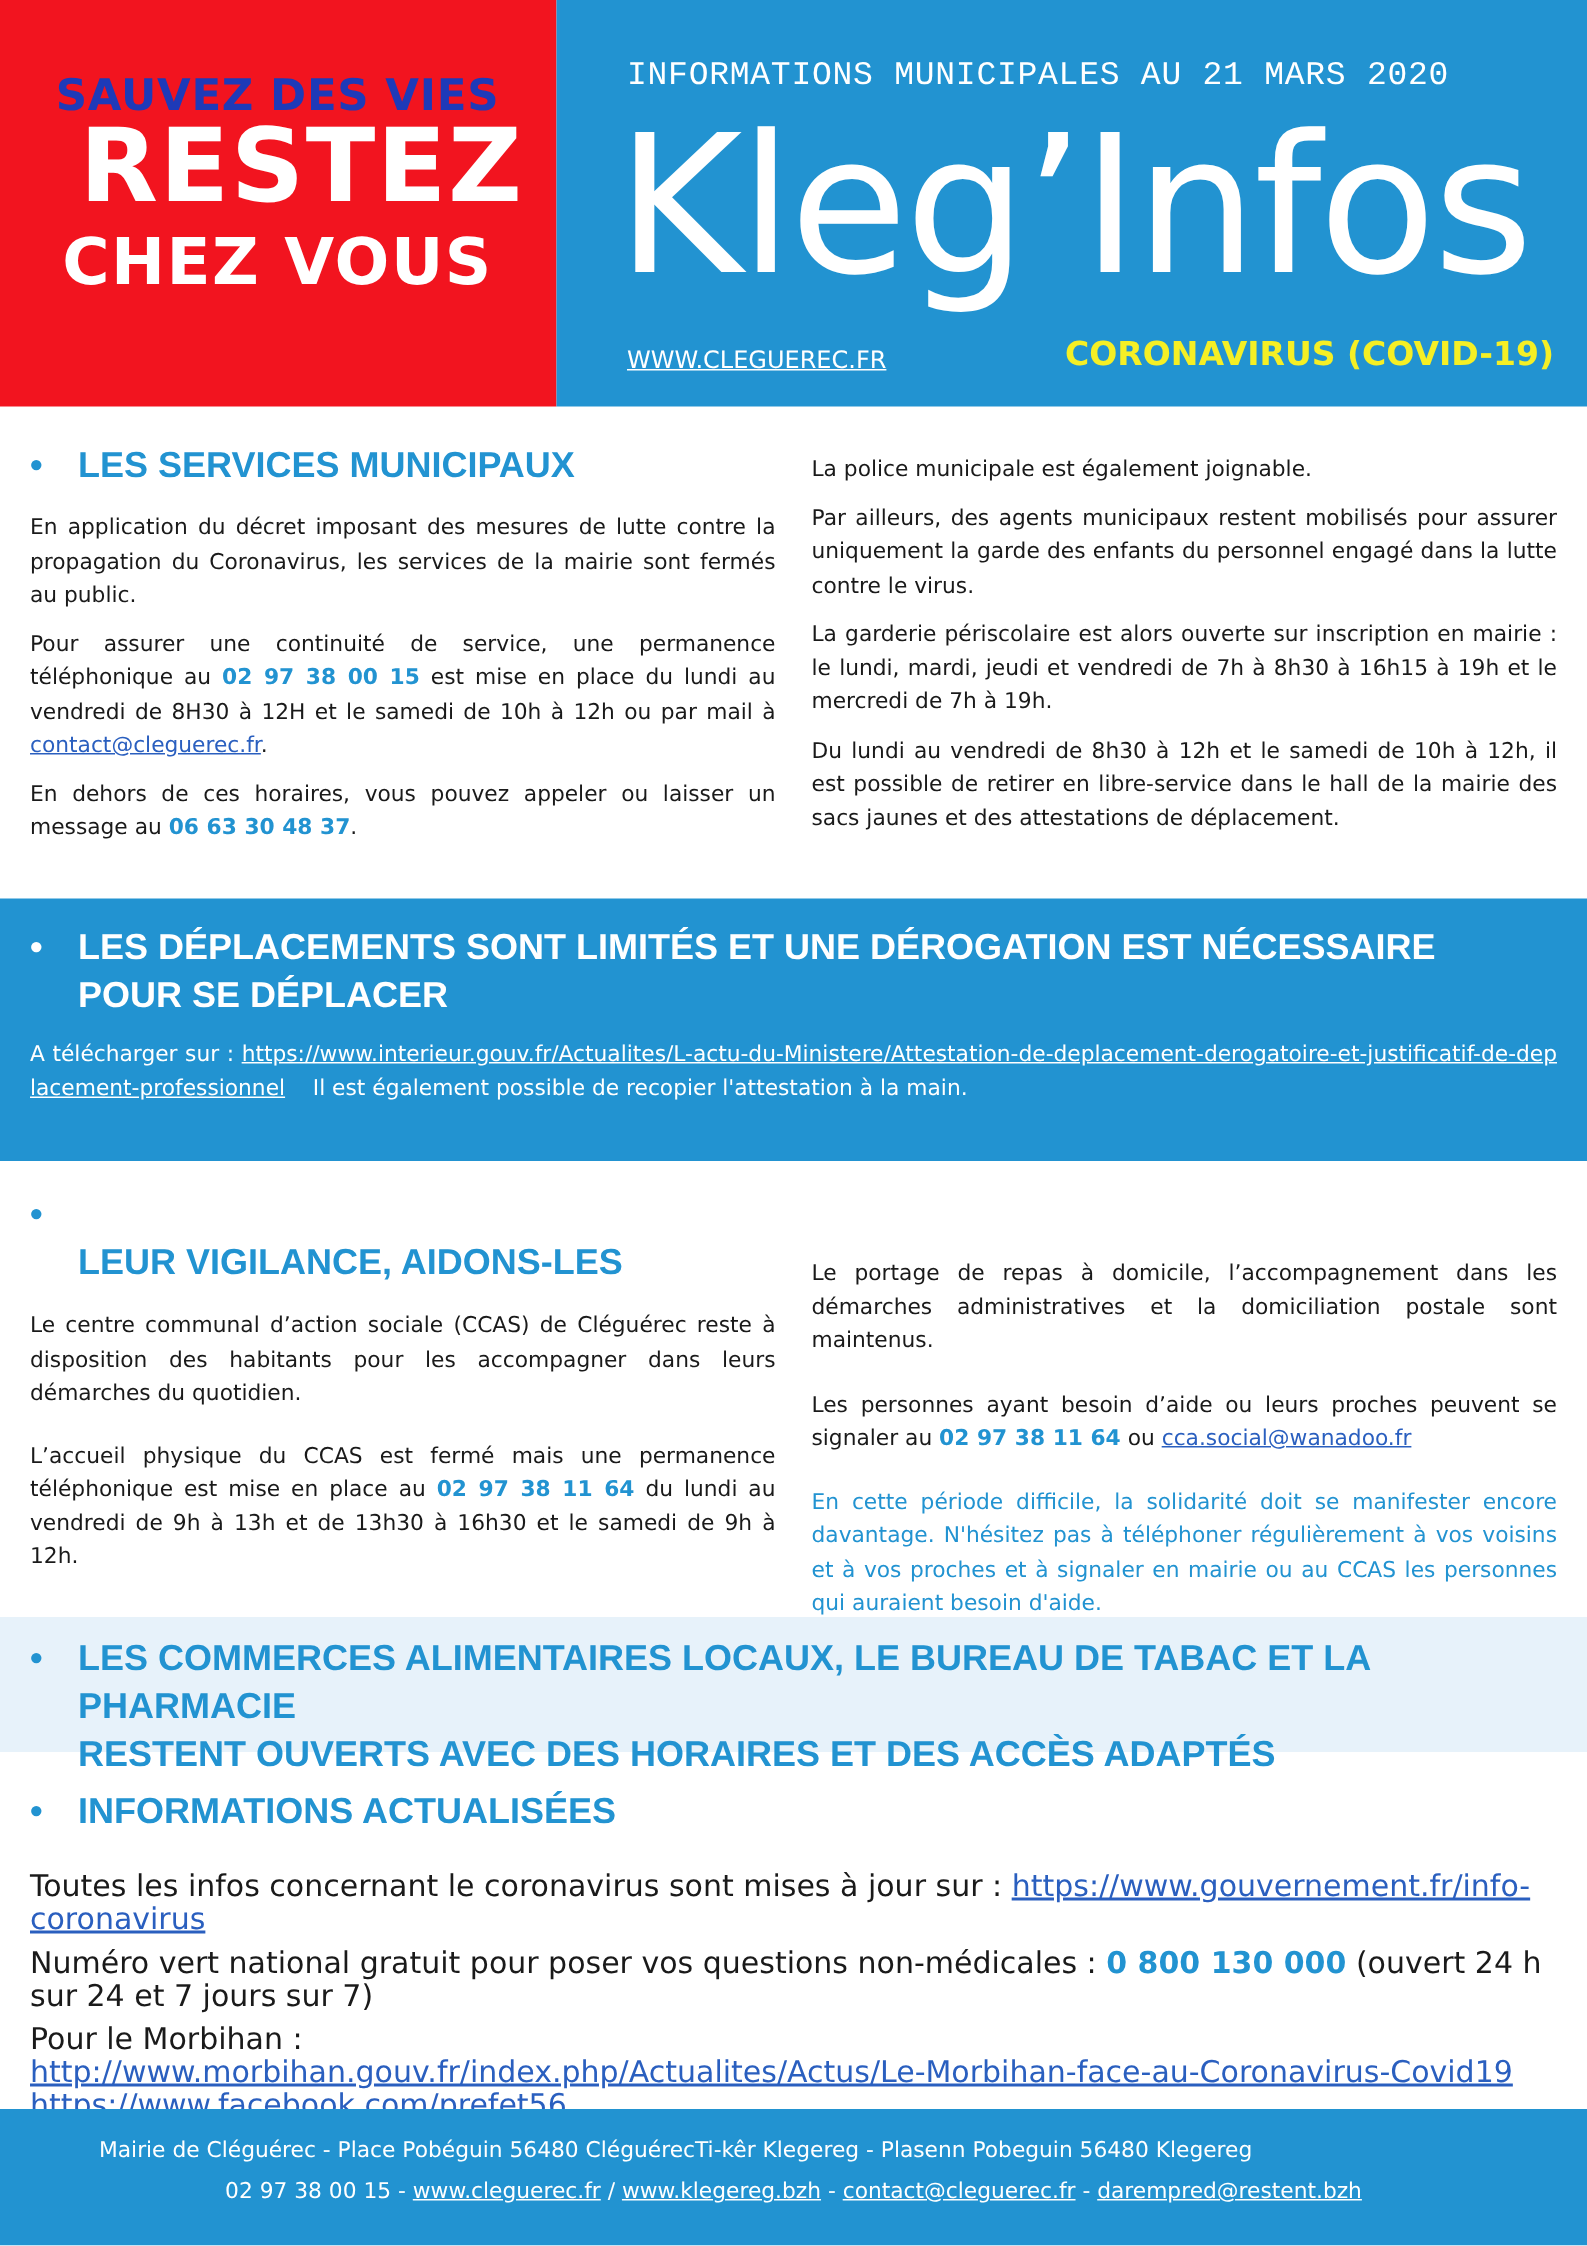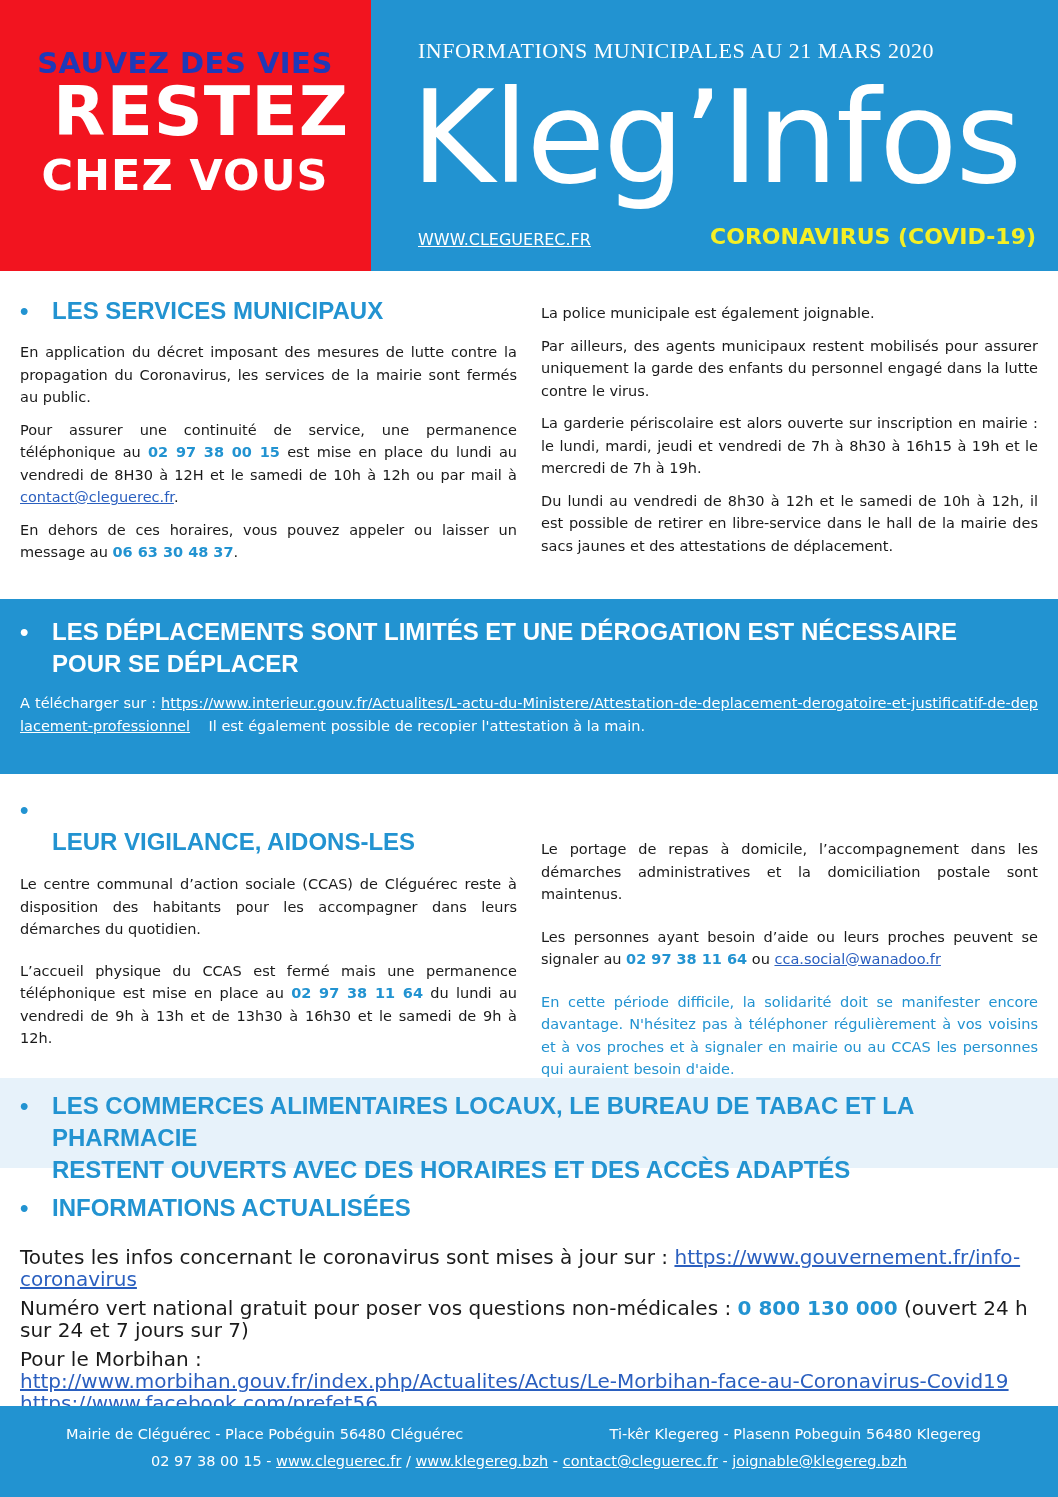--- a/index.html
+++ b/index.html
@@ -11,21 +11,21 @@
   
   .hdr-red { left: 0; top: 0; width: 371px; height: 271px; background: #f2141f; }
   .hdr-blue { left: 371px; top: 0; width: 687px; height: 271px; background: #2293d1; }
   .hdr-red .l1 { position: absolute; left: 20px; top: 46px; width: 330px; text-align: center;
     font-family: "DejaVu Sans", sans-serif; font-weight: bold; color: #1e3ab8; font-size: 29px; letter-spacing: 0.5px; }
   .hdr-red .l2 { position: absolute; left: 36px; top: 78px; width: 330px; text-align: center;
     font-family: "DejaVu Sans", sans-serif; font-weight: bold; color: #ffffff; font-size: 68px; line-height: 1; letter-spacing: 1px; }
   .hdr-red .l3 { position: absolute; left: 20px; top: 154px; width: 330px; text-align: center;
     font-family: "DejaVu Sans", sans-serif; font-weight: bold; color: #ffffff; font-size: 43px; line-height: 1; letter-spacing: 1px; }
 
-  .hdr-blue .date { position: absolute; left: 47px; top: 38px; color: #fff; font-size: 22px; letter-spacing: 0.5px; font-family: Liberation Serif, serif; }
+  .hdr-blue .date { position: absolute; left: 47px; top: 38px; color: #fff; font-size: 22px; letter-spacing: 0.5px; font-family: Liberation Mono, monospace; }
   .hdr-blue .title { position: absolute; left: 40px; top: 68px; color: #fff; font-size: 128px; line-height: 1.1; font-family: "DejaVu Sans", sans-serif; letter-spacing: -2px; }
   .hdr-blue .site { position: absolute; left: 47px; top: 230px; color: #ffffff; font-size: 16px; text-decoration: underline; font-family: "DejaVu Sans", sans-serif; }
   .hdr-blue .tag { position: absolute; right: 22px; top: 224px; color: #f5ef25; font-size: 22px; font-weight: bold; font-family: "DejaVu Sans", sans-serif; }
 
   
   .h2 { font-family: "Liberation Sans", sans-serif; font-weight: bold; font-size: 24px; color: #2293d1; line-height: 32px; display: flex; }
   .h2 .bullet { width: 32px; flex: none; padding-left: 20px; box-sizing: content-box; }
   .h2 .txt { flex: 1; }
   .para { font-family: "DejaVu Sans", sans-serif; font-size: 14.5px; line-height: 22.5px; text-align: justify; color: #1a1a1a; margin-bottom: 10px; }
   .phone { color: #2293d1; font-weight: bold; }
@@ -36,21 +36,21 @@
   .col-right { left: 541px; width: 497px; }
 
   .band-blue { left: 0; top: 599px; width: 1058px; height: 175px; background: #2293d1; }
   .band-blue .h2 { color: #ffffff; }
   .band-blue .para { color: #ffffff; font-size: 14.5px; }
   .band-blue .link { color: #ffffff; }
 
   .band-light { left: 0; top: 1078px; width: 1058px; height: 90px; background: #e7f2fa; }
 
   .footer { left: 0; top: 1406px; width: 1058px; height: 91px; background: #2293d1; color: #ffffff; font-family: "DejaVu Sans", sans-serif; font-size: 14.5px; }
-  .footer .row1 { position: absolute; top: 20px; left: 66px; right: 77px; display: flex; justify-content: space-between; }
+  .footer .row1 { position: absolute; top: 20px; left: 66px; right: 52px; display: flex; }
   .footer .row2 { position: absolute; top: 47px; left: 0; right: 0; text-align: center; }
   .footer .flink { color: #fff; text-decoration: underline; }
 
   .info-line { font-family: "DejaVu Sans", sans-serif; font-size: 20px; line-height: 22px; color: #1a1a1a; }
 </style>
 </head>
 <body>
 
 <div class="abs hdr-red">
   <div class="l1">SAUVEZ DES VIES</div>
@@ -130,15 +130,15 @@
   <div class="info-line"><a class="link">http://www.morbihan.gouv.fr/index.php/Actualites/Actus/Le-Morbihan-face-au-Coronavirus-Covid19</a></div>
   <div class="info-line"><a class="link">https://www.facebook.com/prefet56</a></div>
 </div>
 
 <div class="abs footer">
   <div class="row1">
     <span>Mairie de Cléguérec - Place Pobéguin 56480 Cléguérec</span>
     <span>Ti-kêr Klegereg - Plasenn Pobeguin 56480 Klegereg</span>
   </div>
   <div class="row2">
-    <span>02 97 38 00 15</span><span style="white-space:pre;"> - </span><a class="flink">www.cleguerec.fr</a><span style="white-space:pre;"> / </span><a class="flink">www.klegereg.bzh</a><span style="white-space:pre;"> - </span><a class="flink">contact@cleguerec.fr</a><span style="white-space:pre;"> - </span><a class="flink">joignable@klegereg.bzh</a>
+    <span>02 97 38 00 15</span><span style="white-space:pre;"> - </span><a class="flink">www.cleguerec.fr</a><span style="white-space:pre;"> / </span><a class="flink">www.klegereg.bzh</a><span style="white-space:pre;"> - </span><a class="flink">contact@cleguerec.fr</a><span style="white-space:pre;"> - </span><a class="flink">darempred@restent.bzh</a>
   </div>
 </div>
 
 </body></html>

